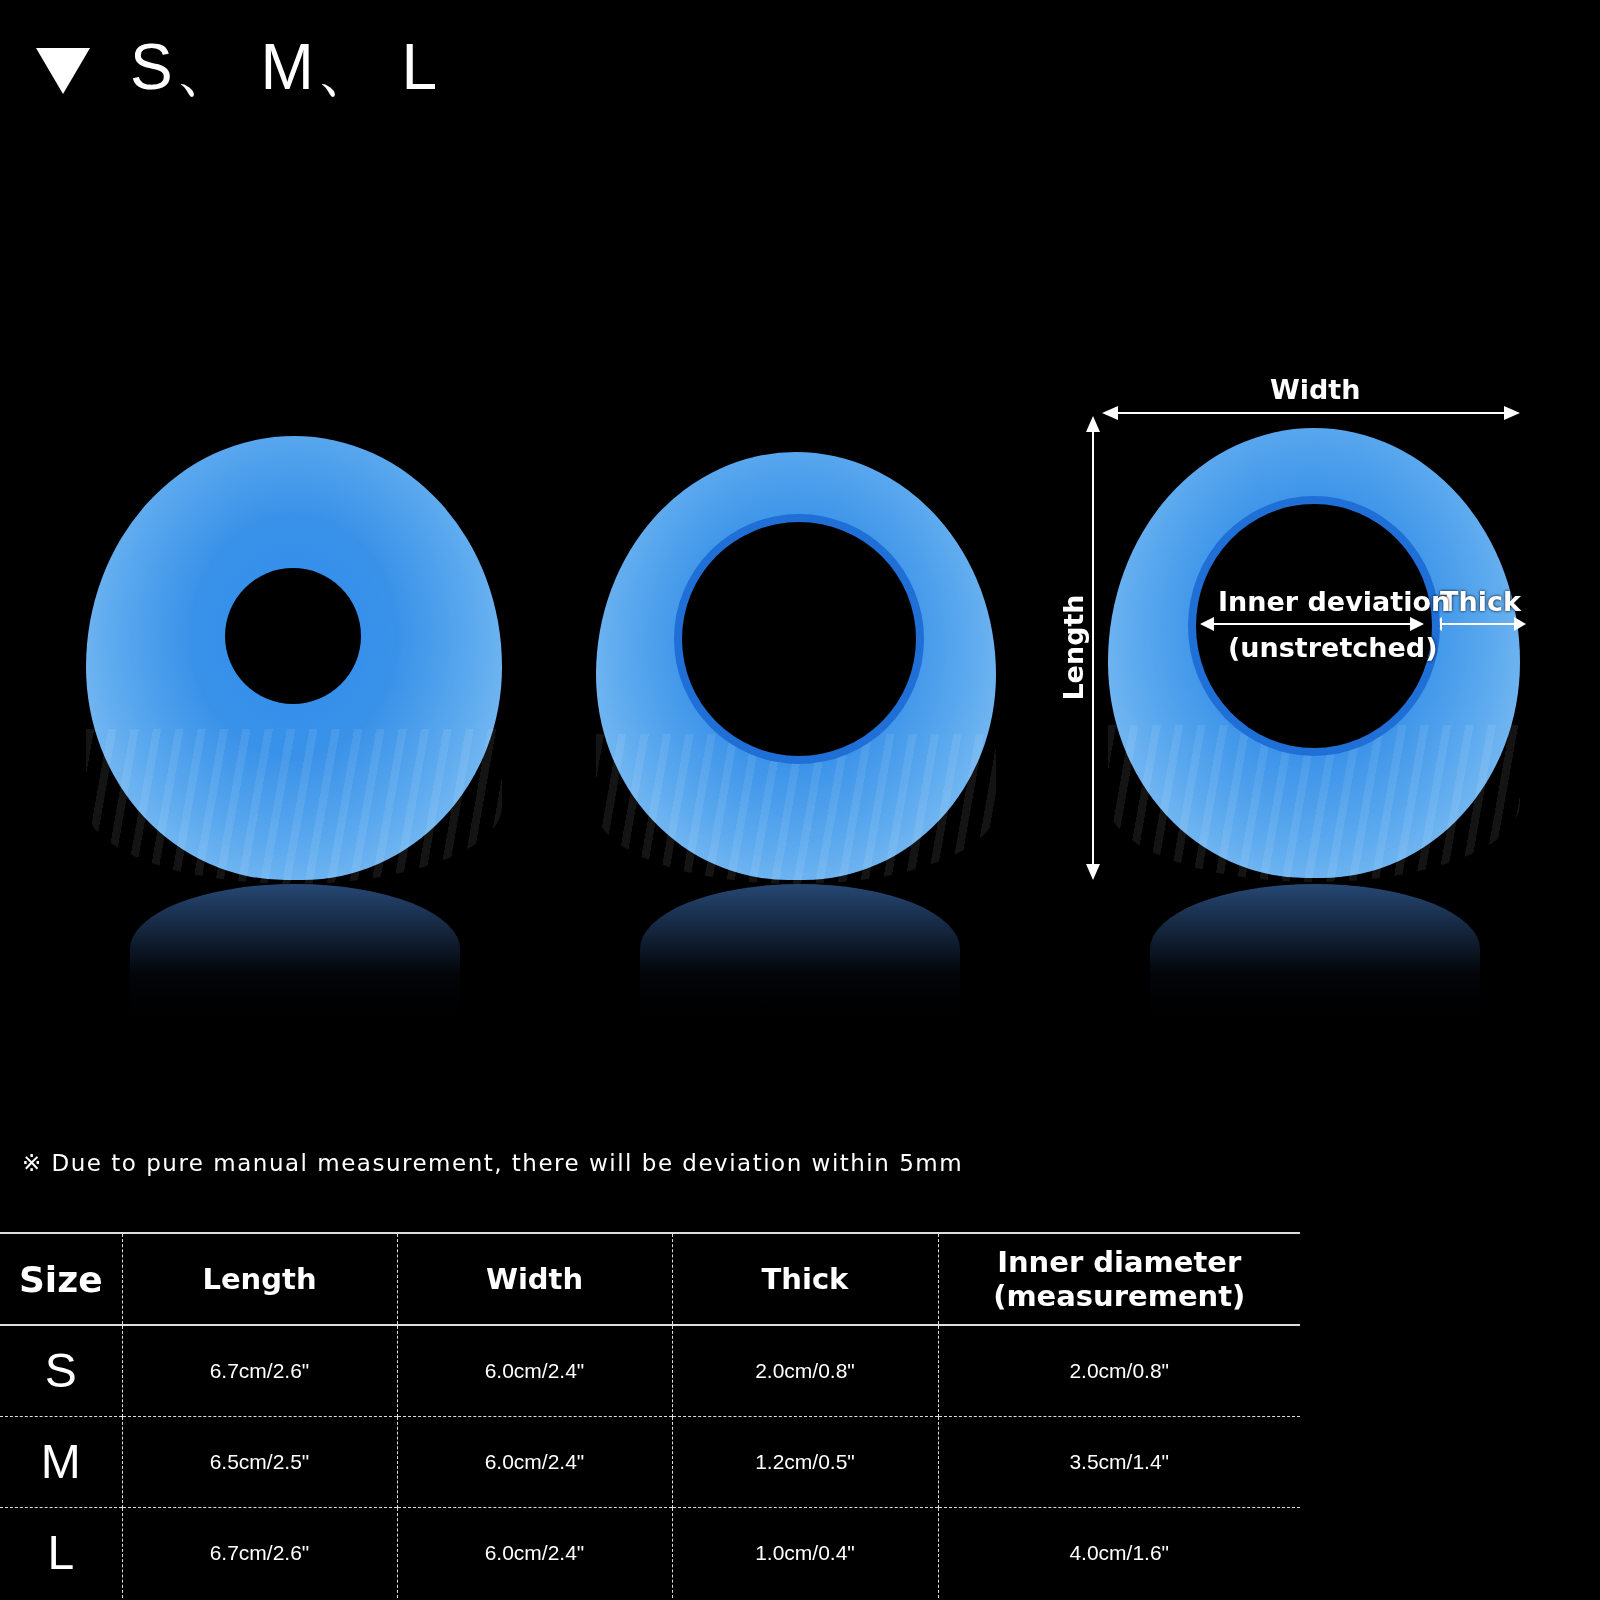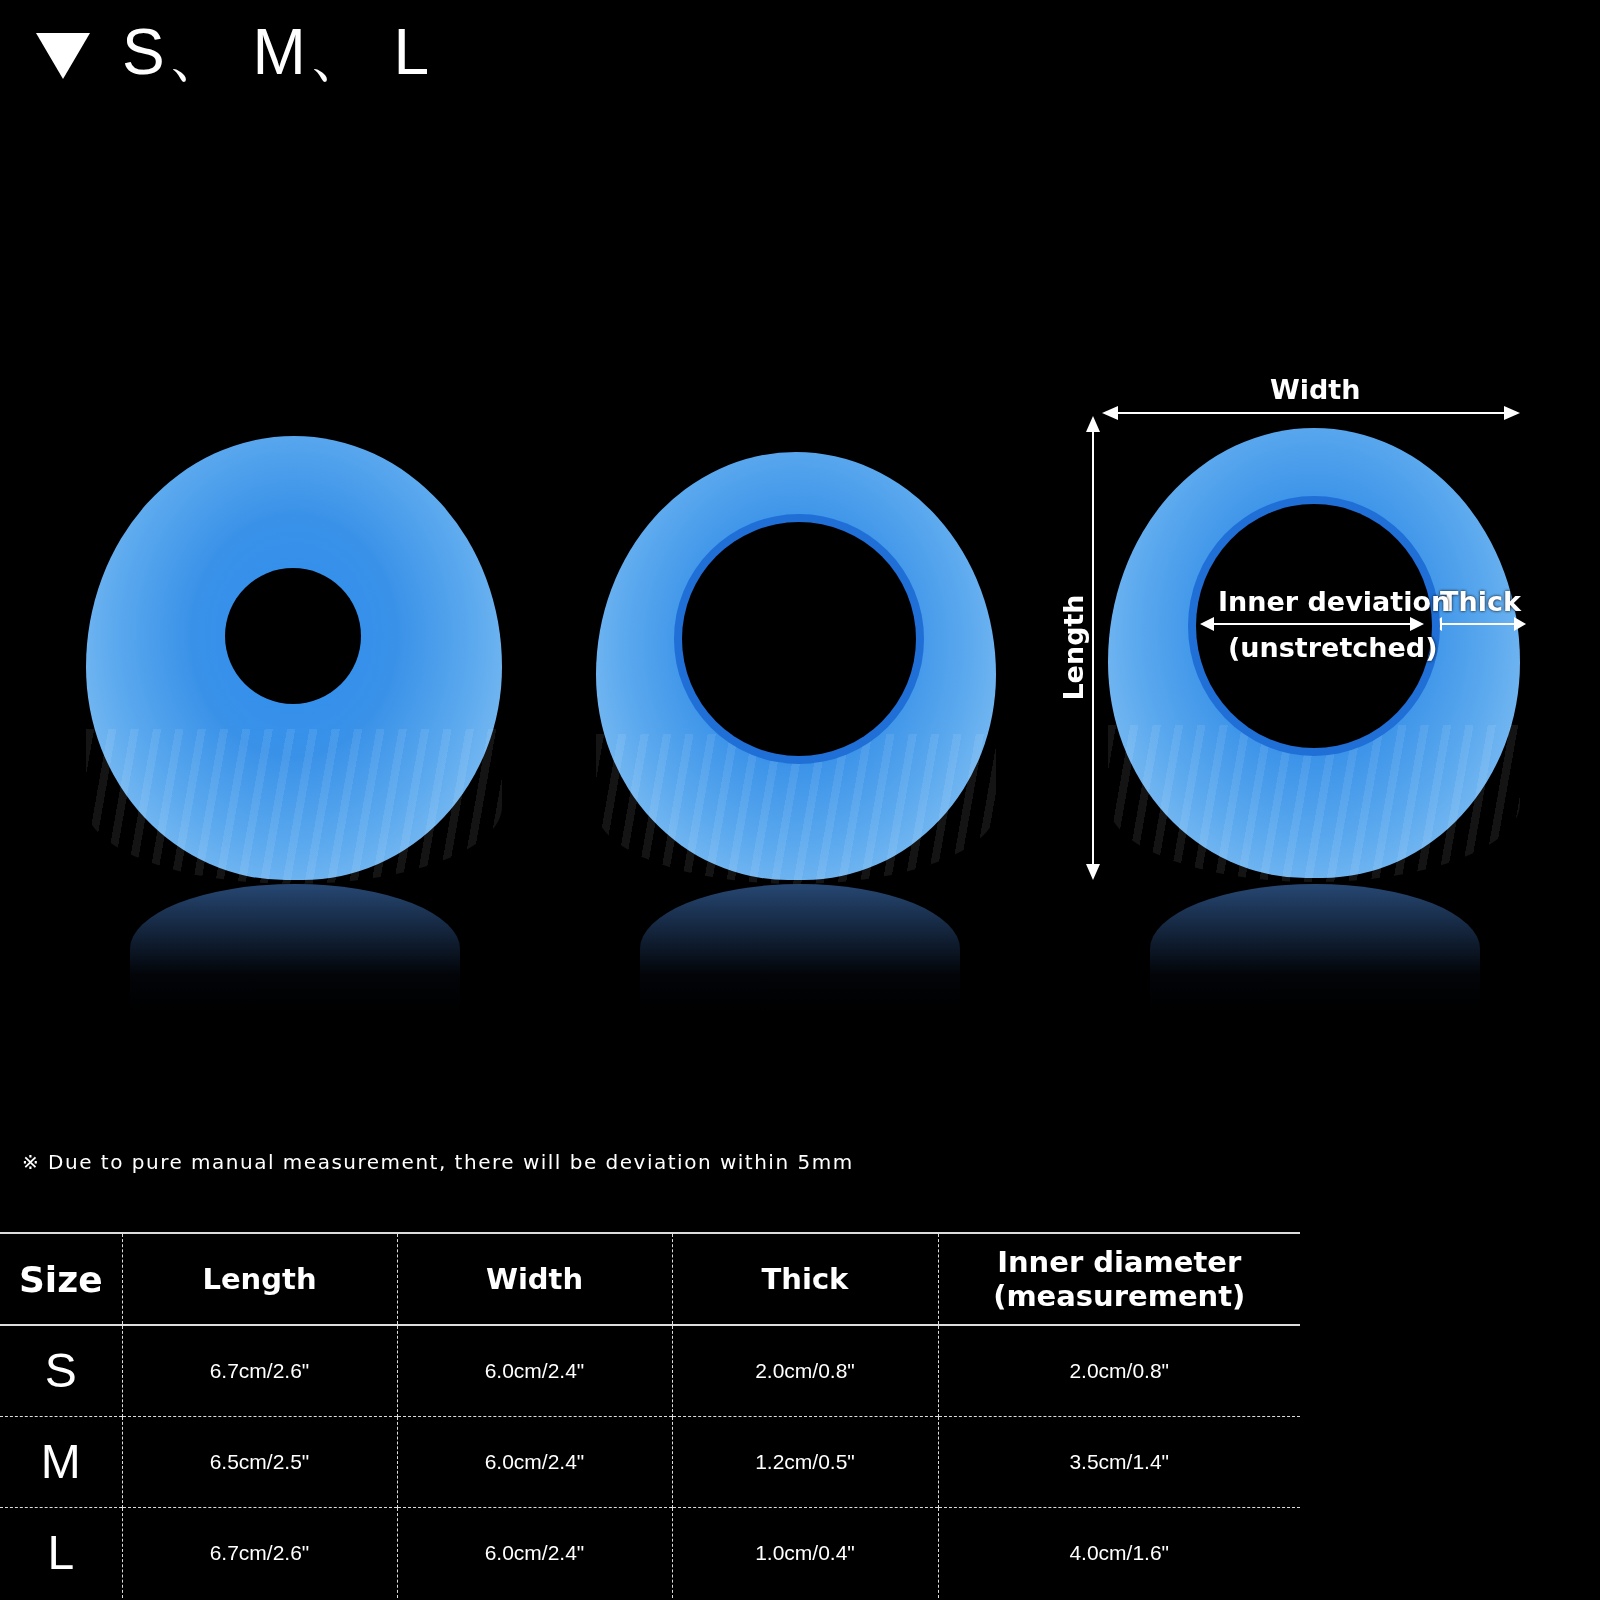--- a/index.html
+++ b/index.html
@@ -1,36 +1,36 @@
 <!DOCTYPE html>
 <html><head>
 <meta charset="utf-8">
 <style>
   html, body { margin:0; padding:0; background:#000; }
   body { width:1600px; height:1600px; position:relative; overflow:hidden; color:#fff;
          font-family:"DejaVu Sans", "Liberation Sans", sans-serif; }
-  .header { position:absolute; left:36px; top:9px; display:flex; align-items:center; }
+  .header { position:absolute; left:36px; top:24px; display:flex; align-items:center;gap:8px; }
   .tri { width:0; height:0; border-left:27px solid transparent; border-right:27px solid transparent;
          border-top:46px solid #fff; margin-right:32px; margin-top:6px; }
   .hdr-text { font-size:64px; letter-spacing:2px; font-family:"Liberation Sans", sans-serif; }
 
   .ring { position:absolute; border-radius:50% 50% 48% 48% / 52% 52% 48% 48%;
           background: radial-gradient(ellipse at 50% 45%, #2f8ef0 0%, #3a92e8 35%, #5aa8ee 60%, #7cbcf2 80%, #4a9ae6 100%); }
   .ring::after { content:""; position:absolute; left:0; right:0; bottom:-4px; height:35%;
           background: repeating-linear-gradient(100deg, rgba(255,255,255,0.08) 0 8px, rgba(255,255,255,0) 8px 22px);
           border-radius: 0 0 50% 50%; }
   .hole { position:absolute; background:#000; border-radius:50%; z-index:2; }
   .reflect { position:absolute; border-radius:50% 50% 0 0;
           background: linear-gradient(to bottom, rgba(70,130,210,0.55), rgba(20,40,80,0.1) 70%, rgba(0,0,0,0)); }
 
   .dim-line { position:absolute; background:#fff; }
   .arrow { position:absolute; width:0; height:0; }
   .lbl { position:absolute; font-size:27px; font-weight:bold; color:#fff; text-shadow:0 0 3px #000; white-space:nowrap; }
 
-  .note { position:absolute; left:22px; top:1150px; font-size:20px; letter-spacing:1.5px; }
+  .note { position:absolute; left:22px; top:1150px; font-size:23px; letter-spacing:1.5px; }
 
   table.size { position:absolute; left:0; top:1232px; width:1300px; border-collapse:collapse; }
   table.size th, table.size td { text-align:center; padding:0; border-left:1px dashed #ddd; }
   table.size th:first-child, table.size td:first-child { border-left:none; }
   table.size thead tr { border-top:2px solid #ddd; border-bottom:2px solid #ddd; height:92px; }
   table.size th { font-size:29px; font-weight:bold; }
   table.size th.size-h { font-size:36px; }
   table.size tbody tr { height:91px; border-bottom:1px dashed #ddd; }
   table.size tbody tr:last-child { border-bottom:none; }
   table.size td { font-size:21px; font-family:"Liberation Sans", sans-serif; }

